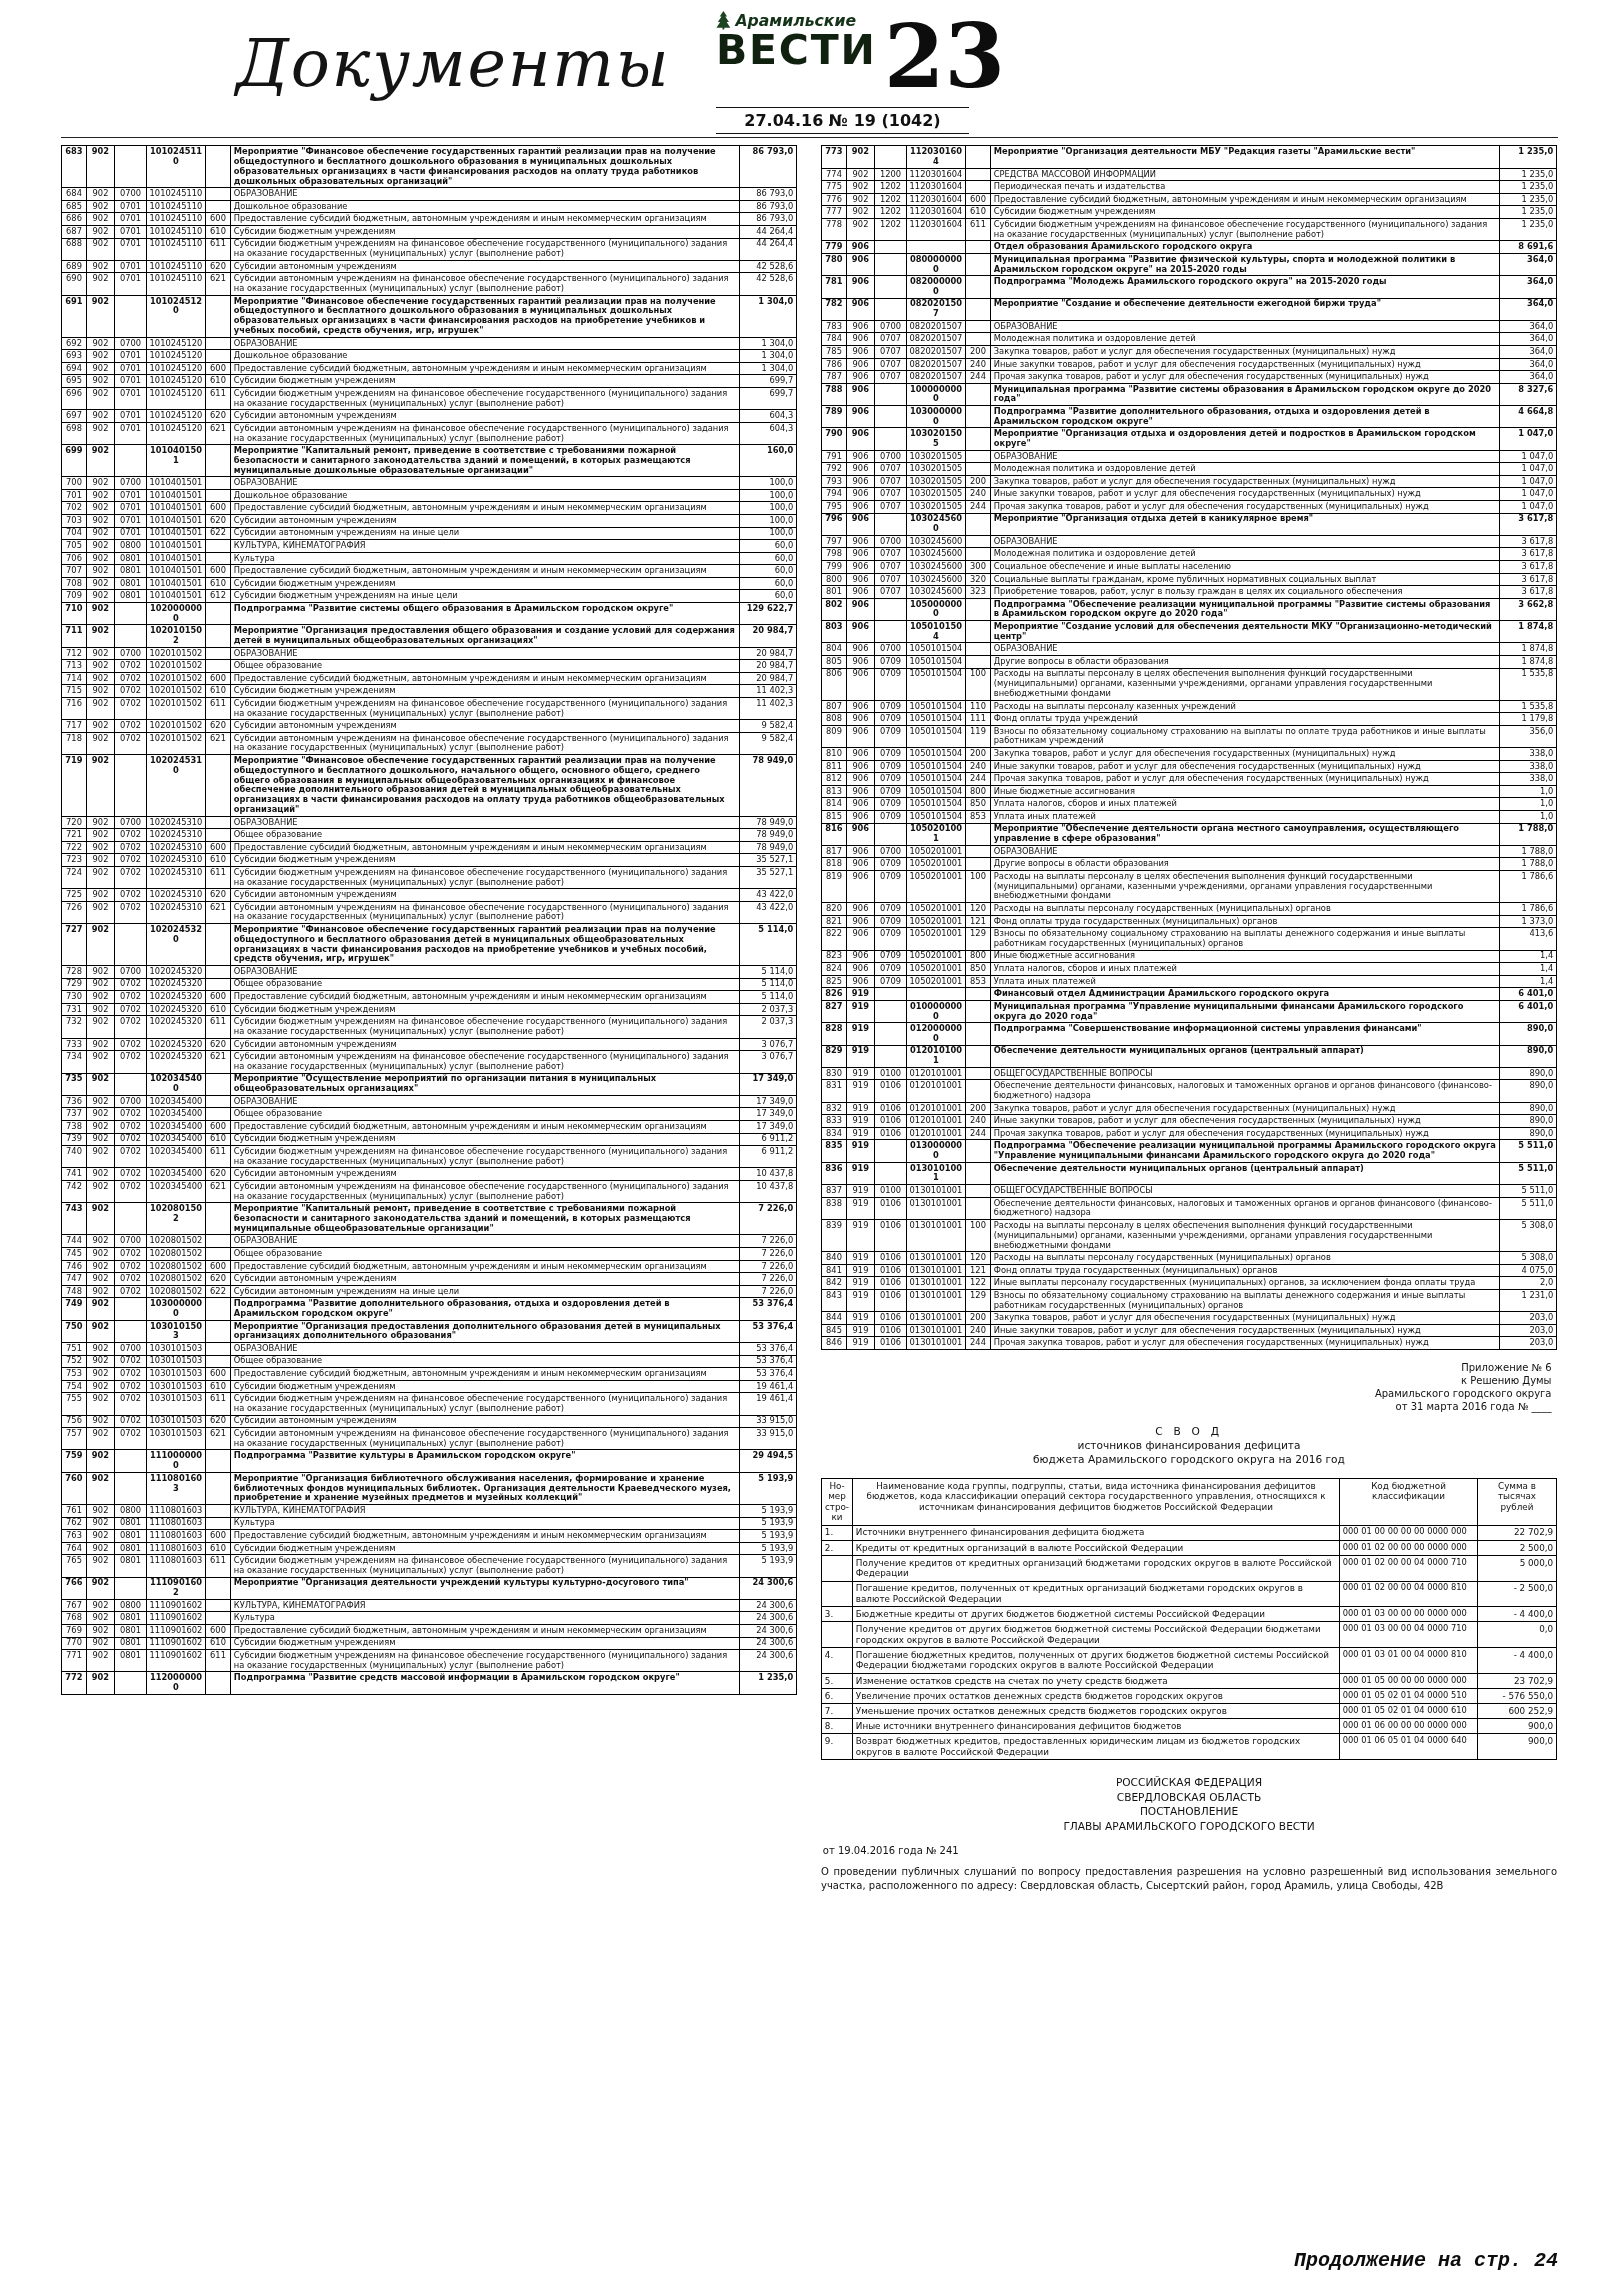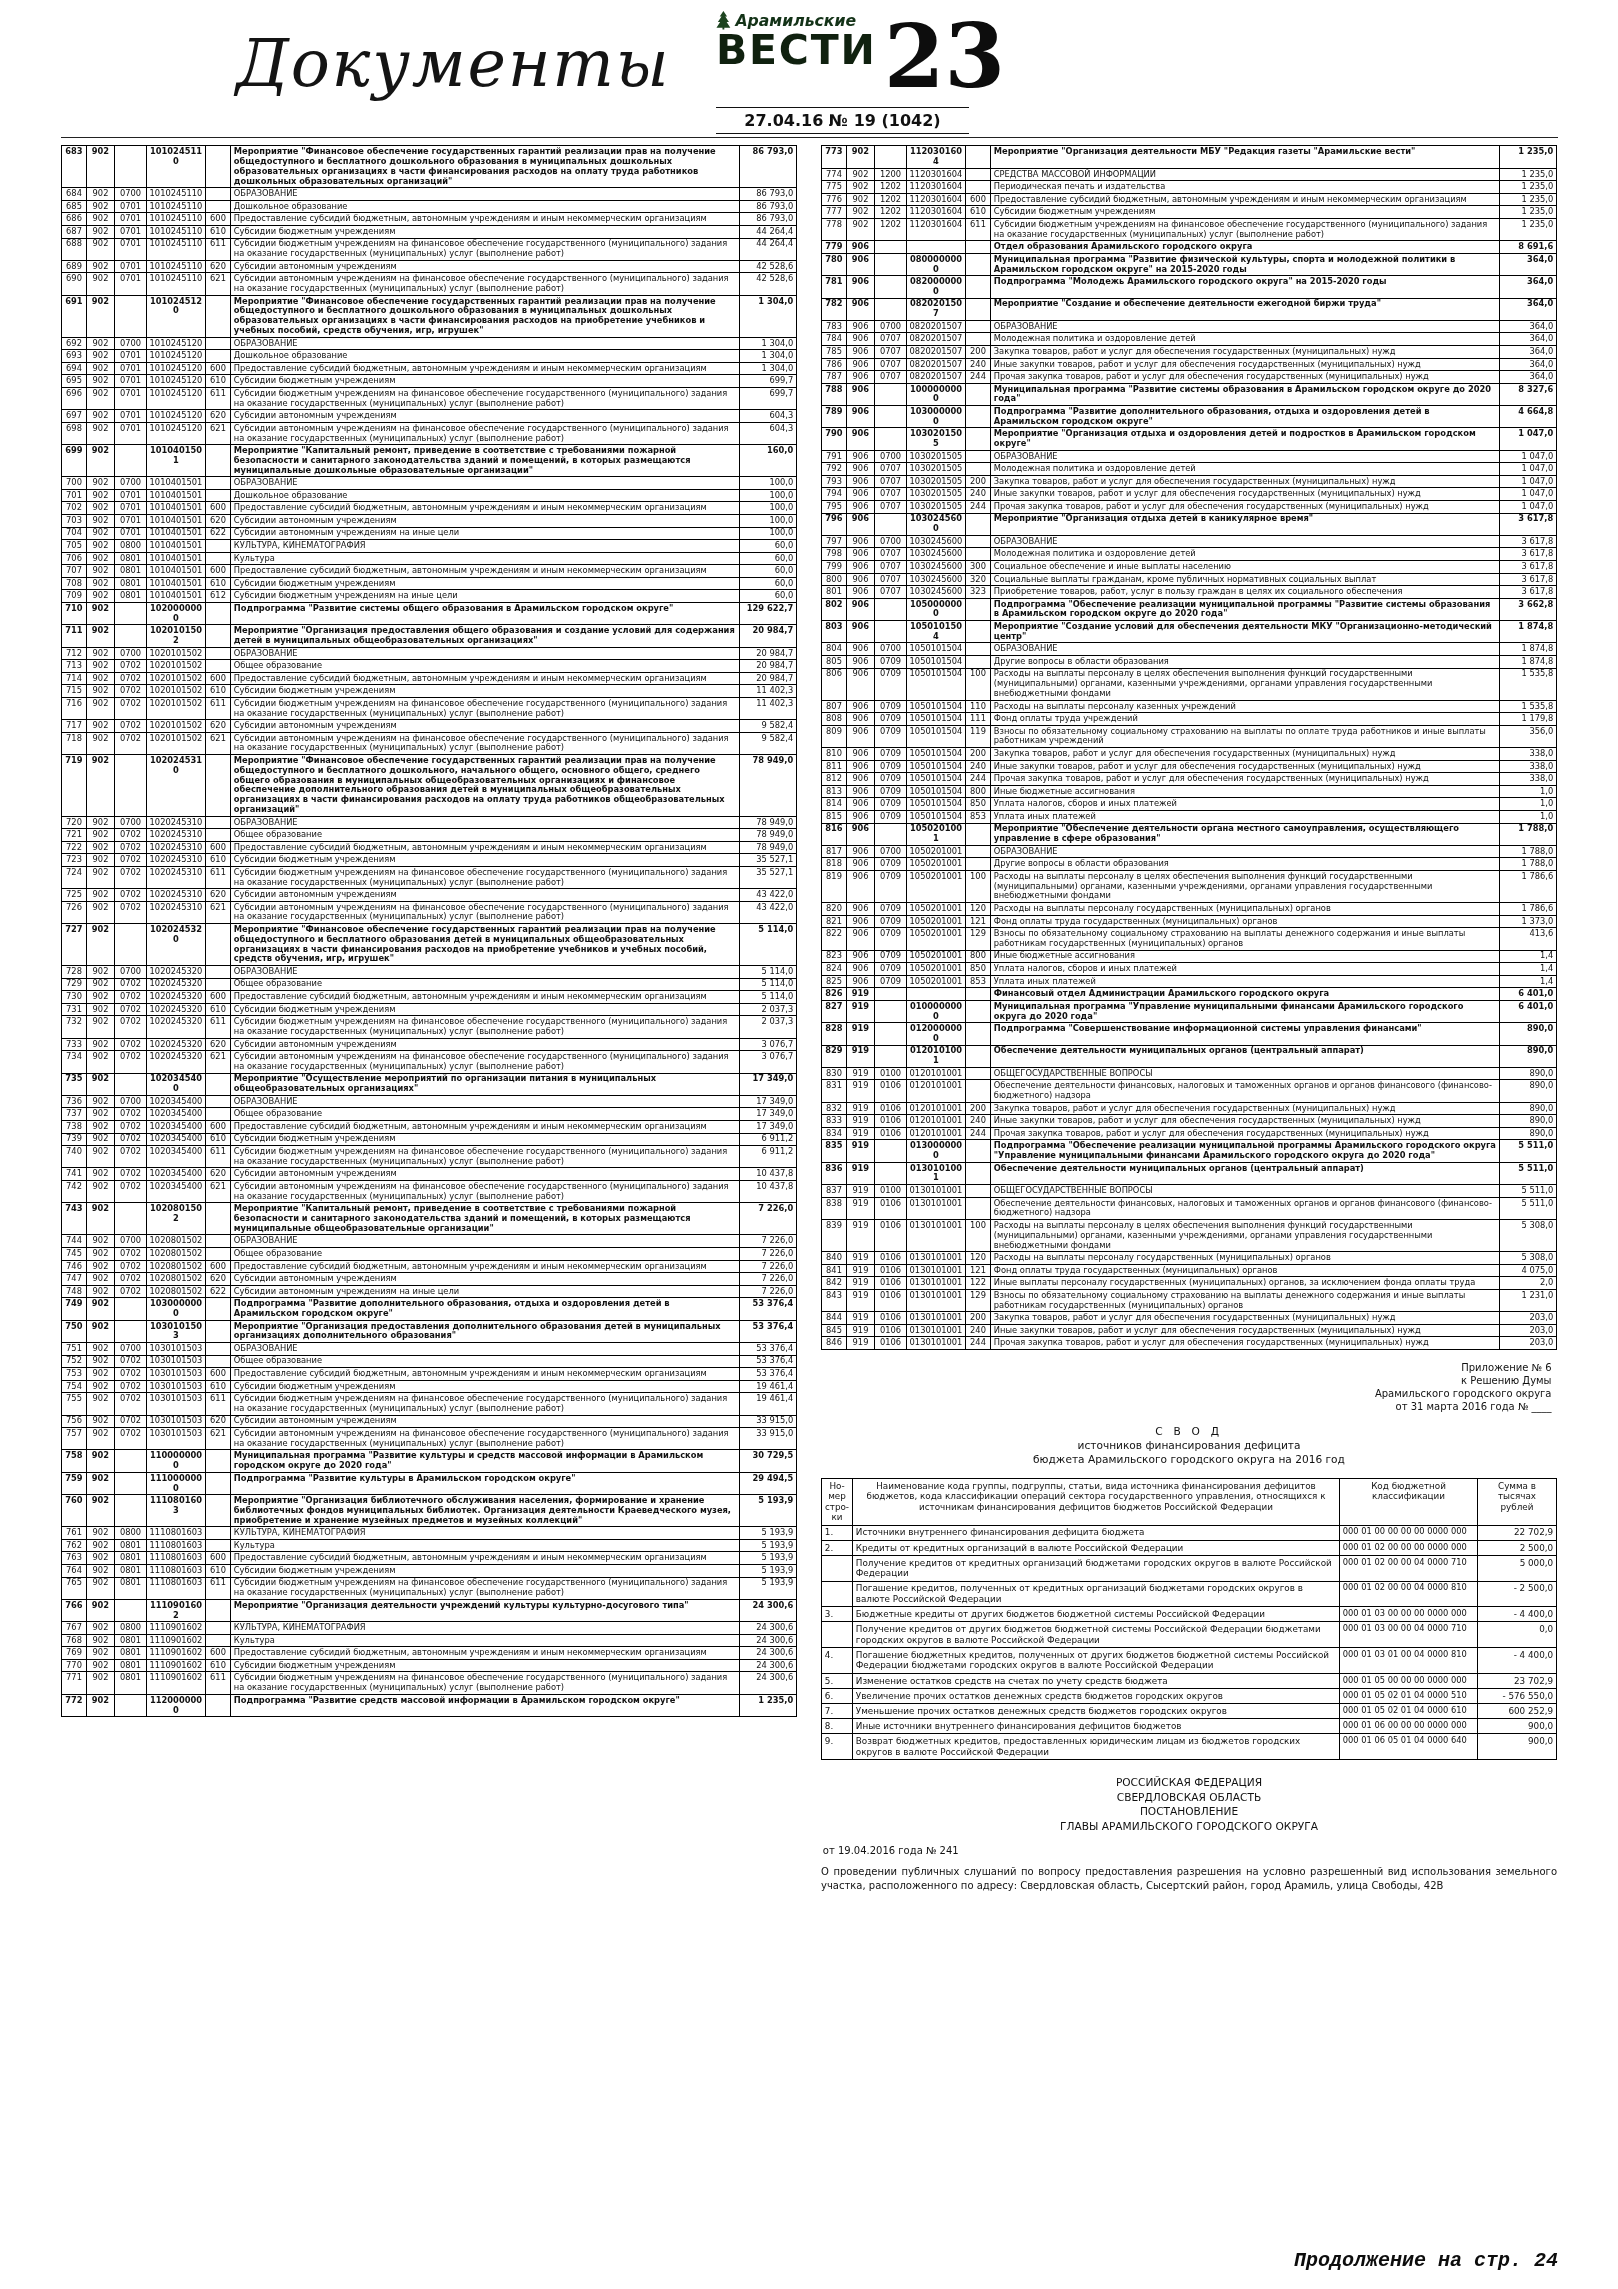--- a/index.html
+++ b/index.html
@@ -762,29 +762,20 @@
               <td class="amt">33 915,0</td>
             </tr>
             <tr>
               <td class="code">757</td>
               <td class="code">902</td>
               <td class="code">0702</td>
               <td class="code">1030101503</td>
               <td class="code">621</td>
               <td class="desc">Субсидии автономным учреждениям на финансовое обеспечение государственного (муниципального) задания на оказание государственных (муниципальных) услуг (выполнение работ)</td>
               <td class="amt">33 915,0</td>
-            </tr>
-            <tr class="b">
-              <td class="code">758</td>
-              <td class="code">902</td>
-              <td class="code"></td>
-              <td class="code">1100000000</td>
-              <td class="code"></td>
-              <td class="desc">Муниципальная программа "Развитие культуры и средств массовой информации в Арамильском городском округе до 2020 года"</td>
-              <td class="amt">30 729,5</td>
             </tr>
             <tr class="b">
               <td class="code">759</td>
               <td class="code">902</td>
               <td class="code"></td>
               <td class="code">1110000000</td>
               <td class="code"></td>
               <td class="desc">Подпрограмма "Развитие культуры в Арамильском городском округе"</td>
               <td class="amt">29 494,5</td>
             </tr>
@@ -1693,21 +1684,21 @@
                 <td class="sum">900,0</td>
               </tr>
             </tbody>
         </table>
 
         <div class="decree">
           <div class="decree-head">
             <div>РОССИЙСКАЯ ФЕДЕРАЦИЯ</div>
             <div>СВЕРДЛОВСКАЯ ОБЛАСТЬ</div>
             <div>ПОСТАНОВЛЕНИЕ</div>
-            <div>ГЛАВЫ АРАМИЛЬСКОГО ГОРОДСКОГО ОКРУГА</div>
+            <div>ГЛАВЫ АРАМИЛЬСКОГО ГОРОДСКОГО ВЕСТИ</div>
           </div>
           <div class="decree-date">от 19.04.2016 года № 241</div>
           <p class="decree-body">О проведении публичных слушаний по вопросу предоставления разрешения на условно разрешенный вид использования земельного участка, расположенного по адресу: Свердловская область, Сысертский район, город Арамиль, улица Свободы, 42В</p>
         </div>
       </div>
     </section>
   </main>
 
   <div class="continuation">Продолжение на стр. 24</div>
 </div>

